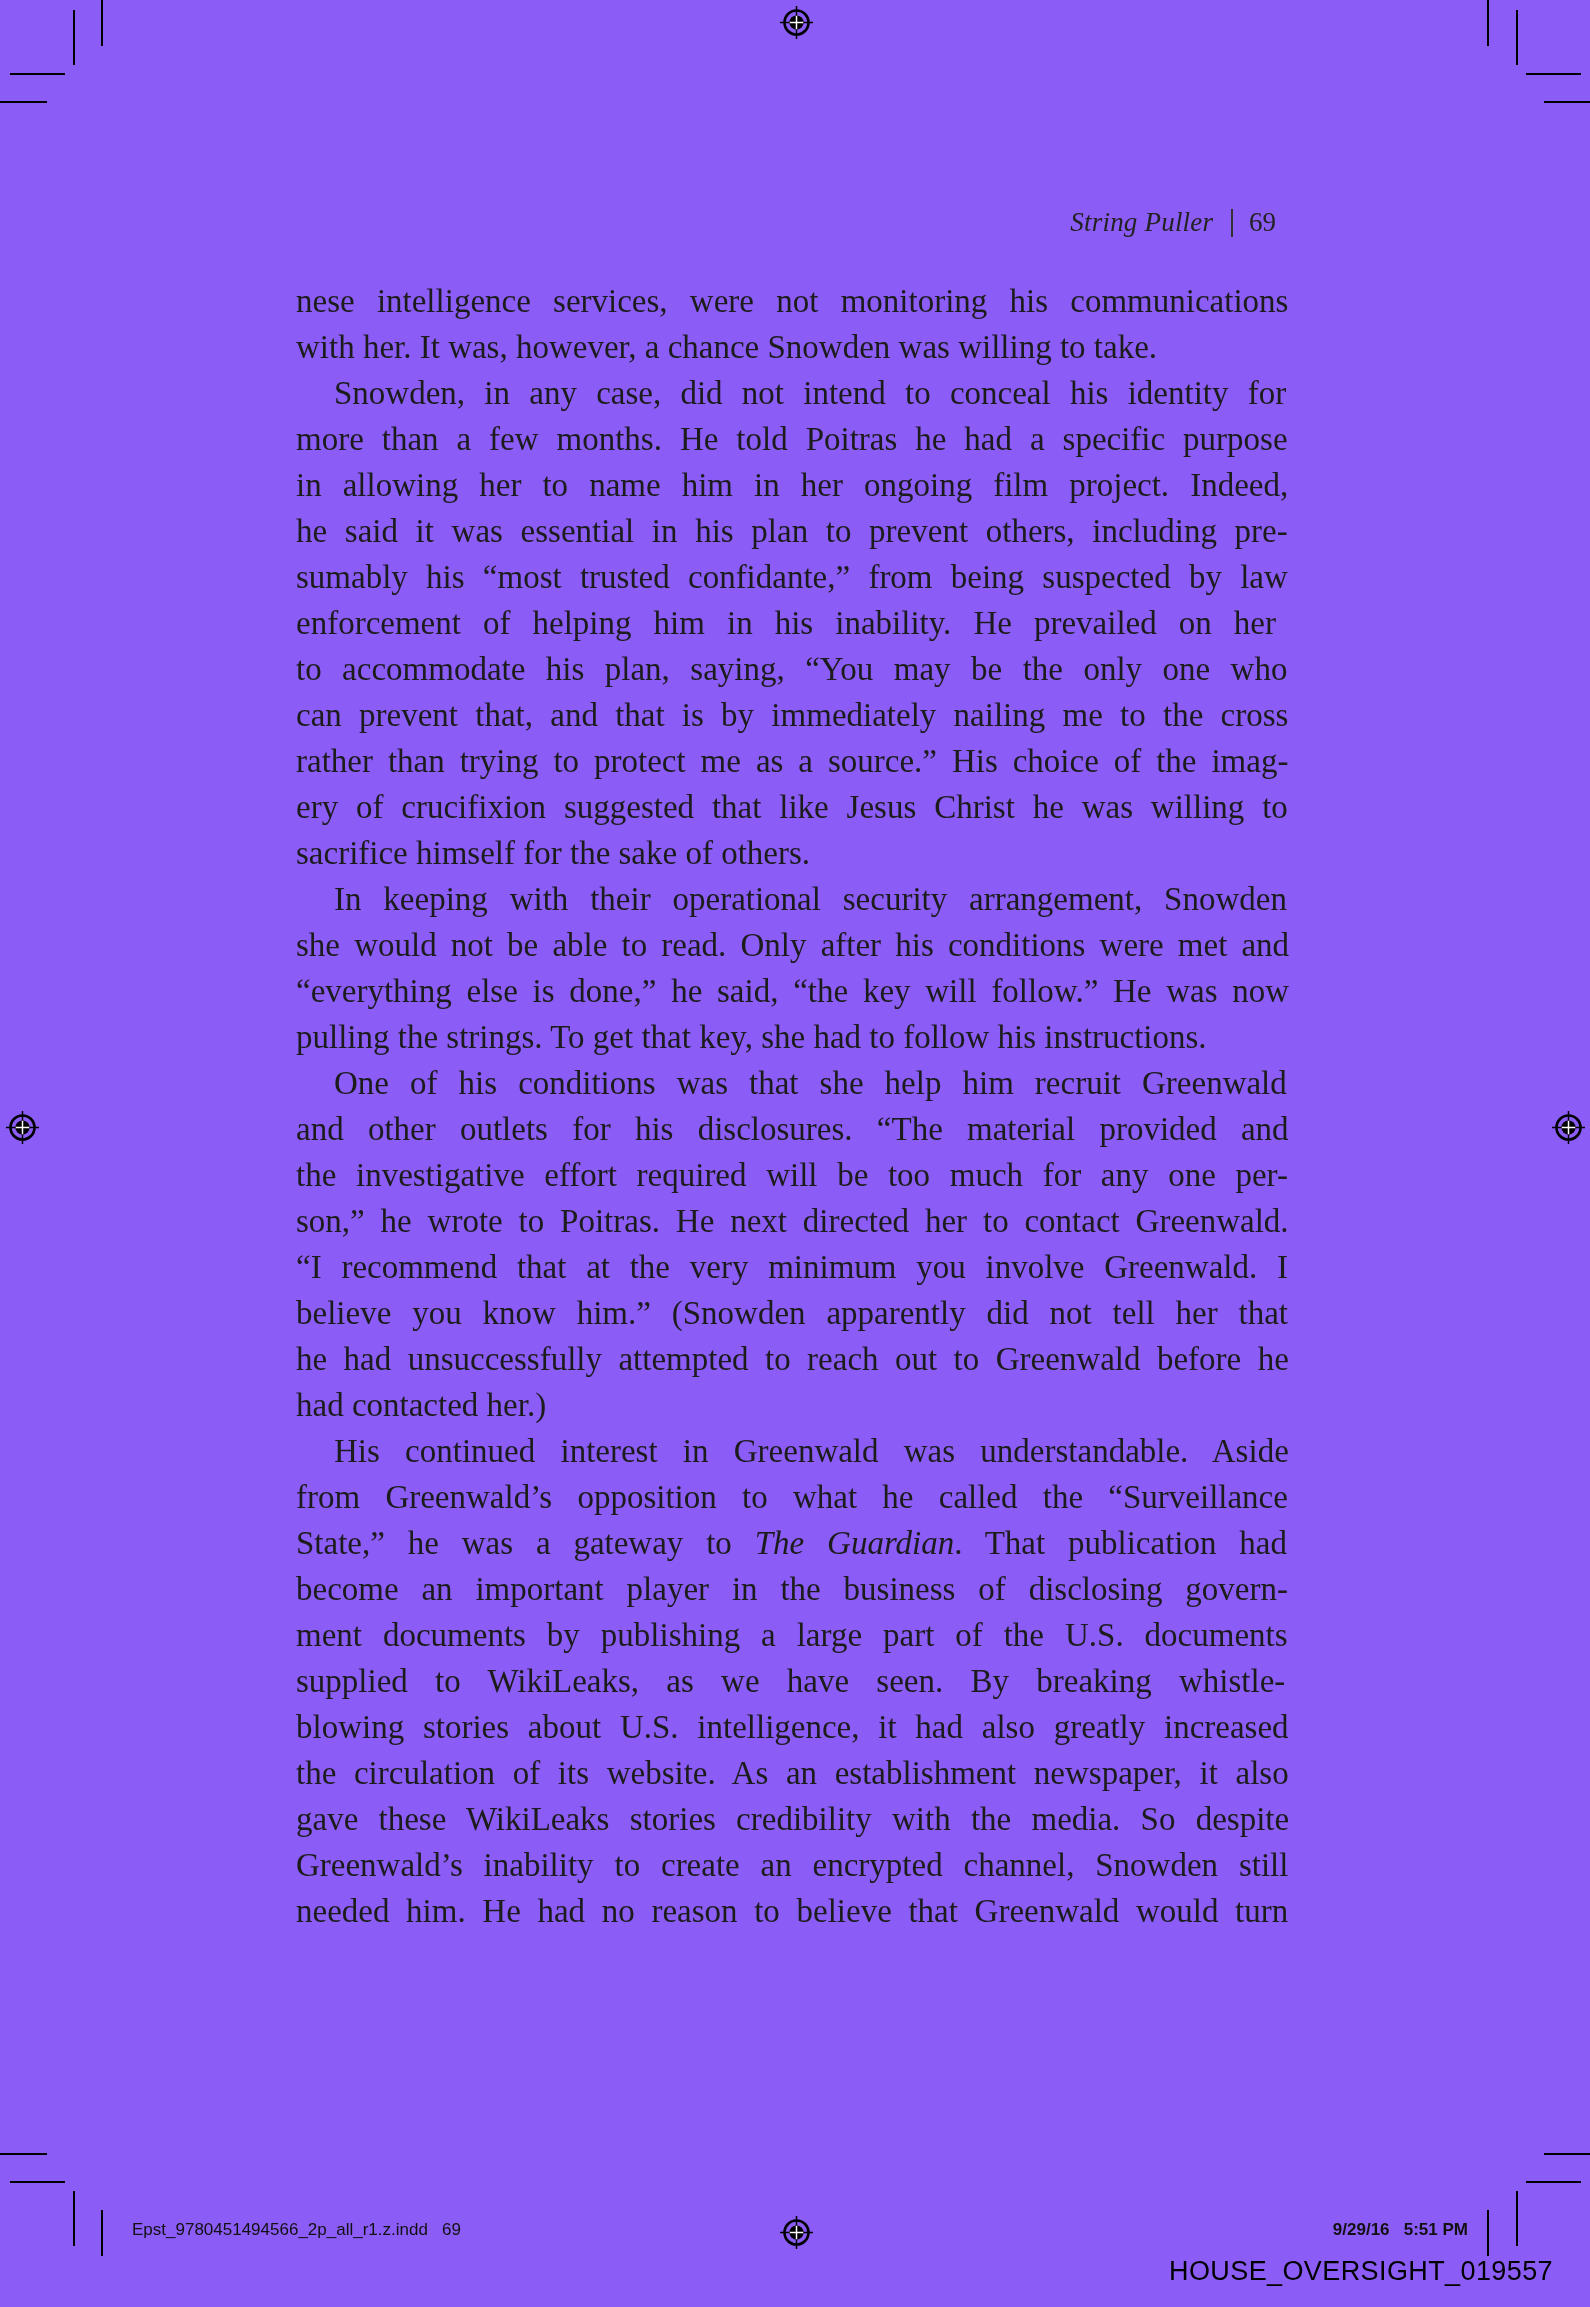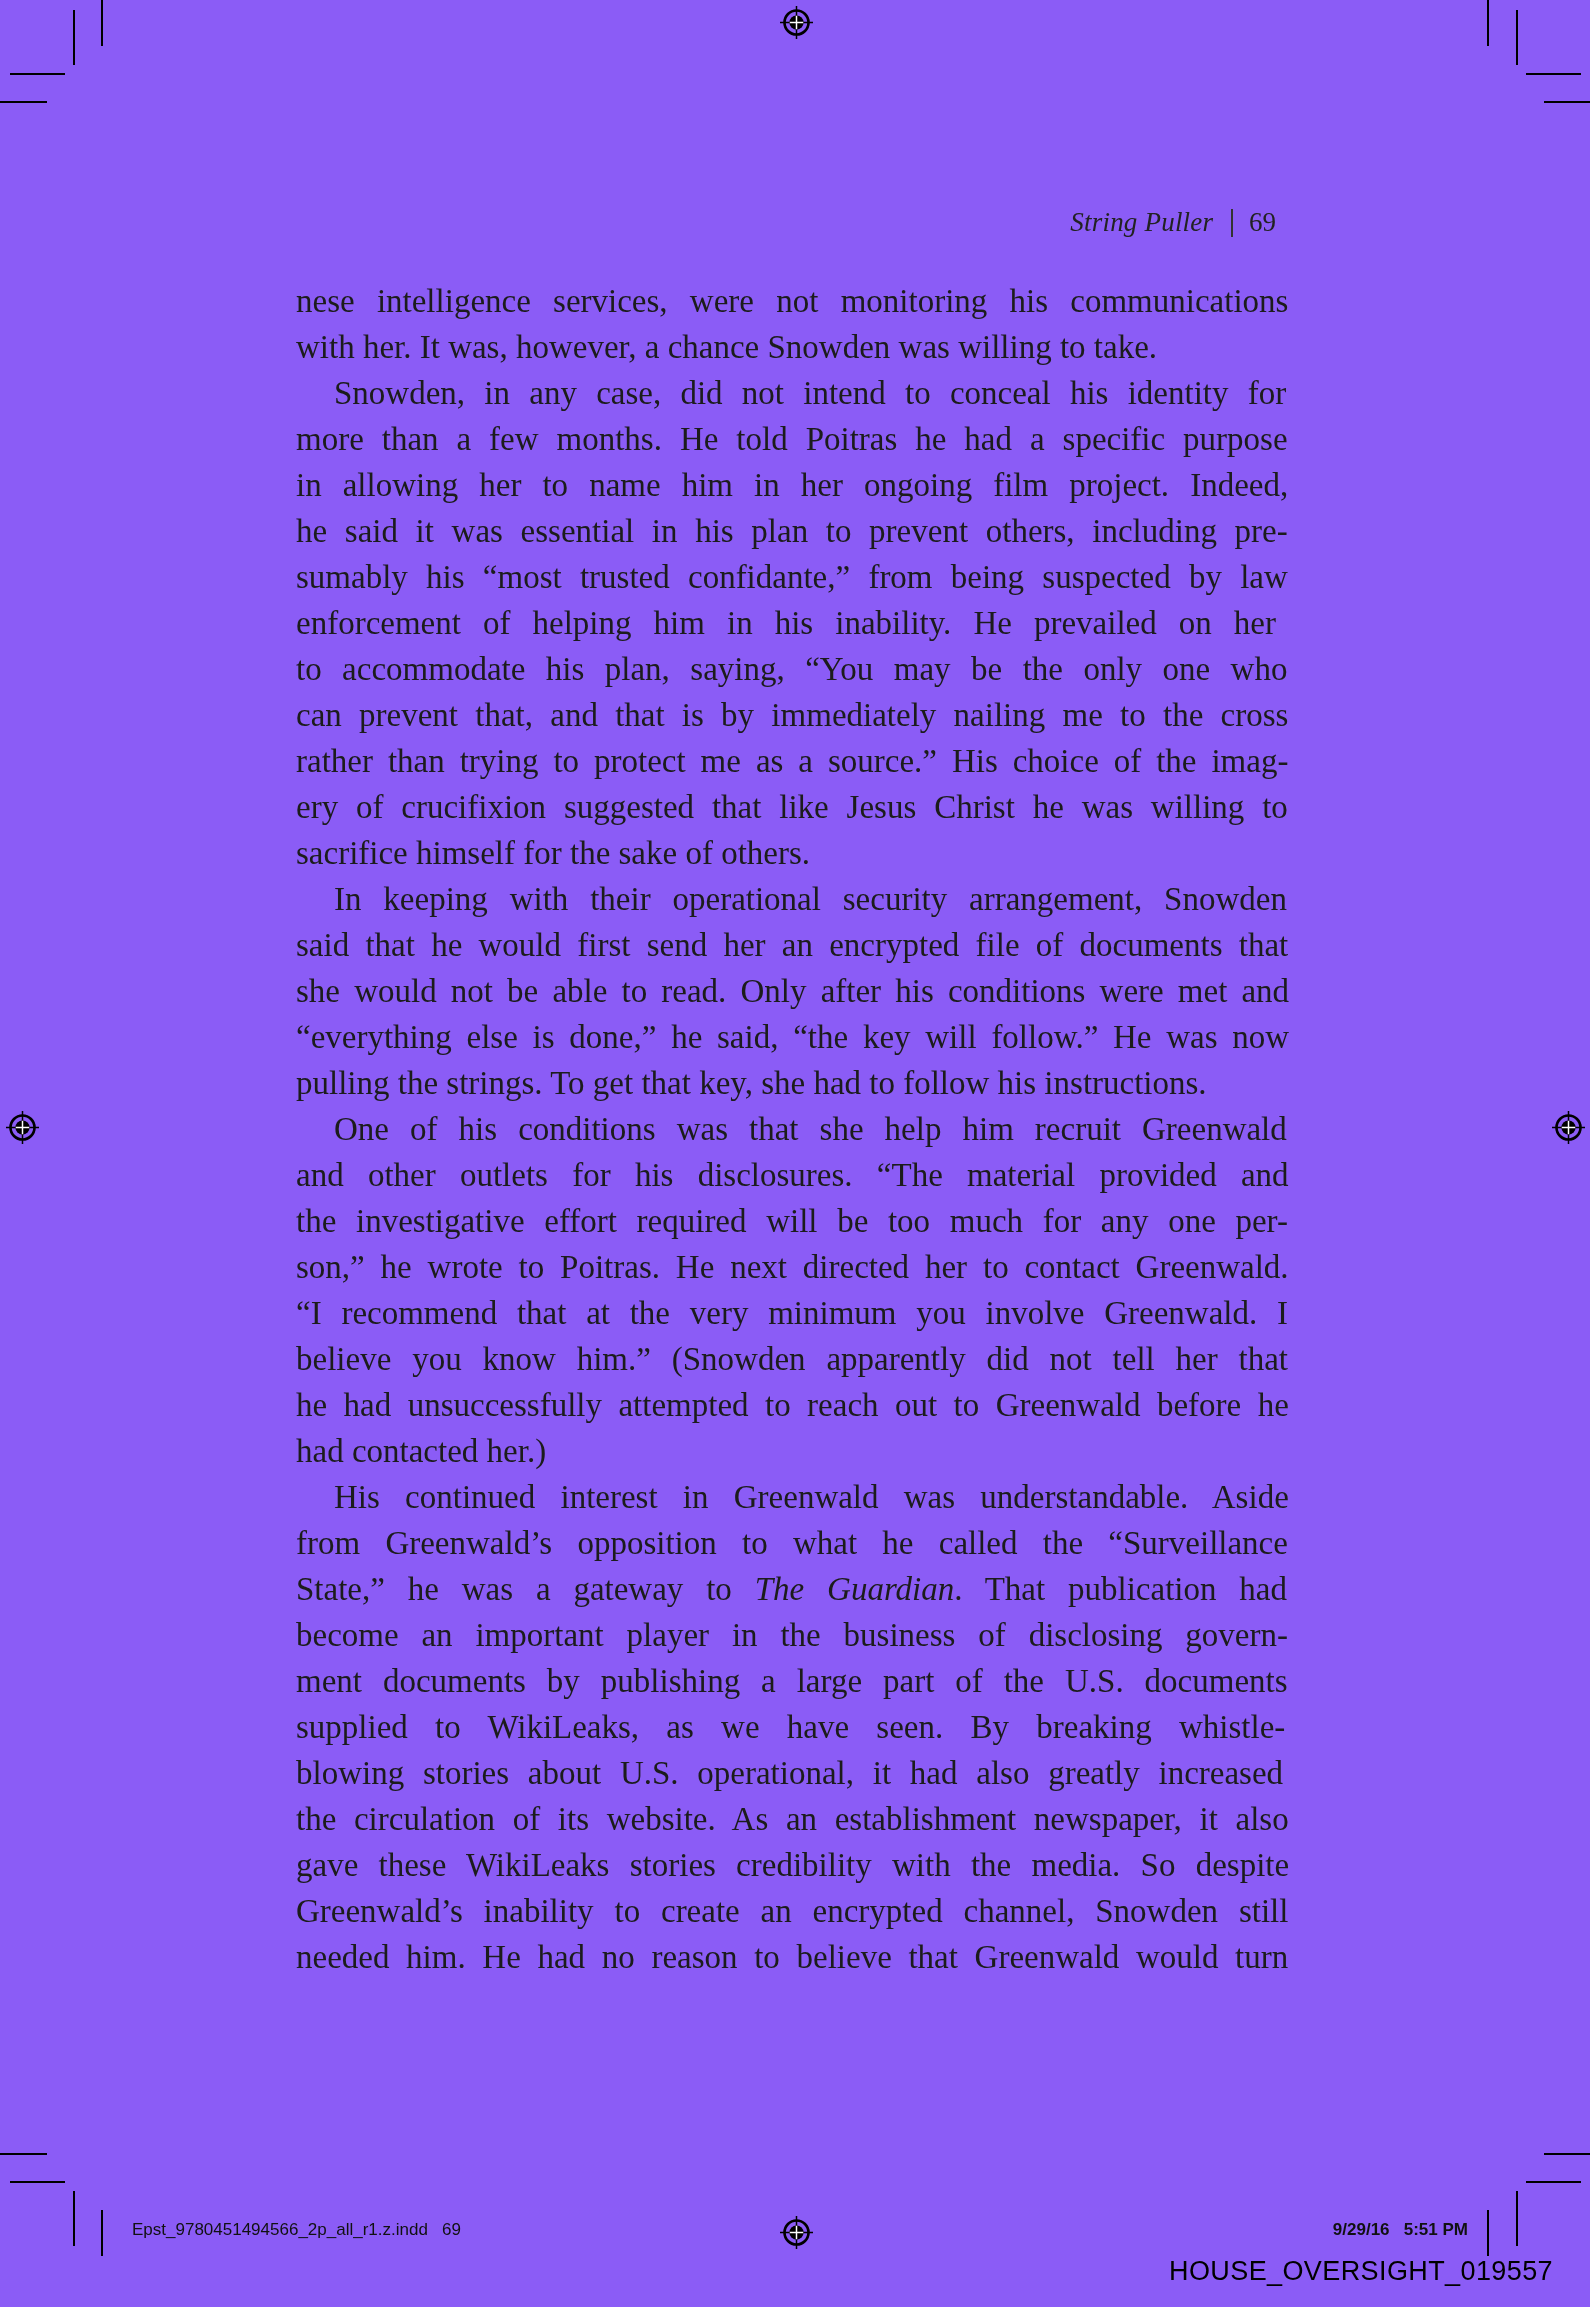--- a/index.html
+++ b/index.html
@@ -132,21 +132,20 @@
         <span class="line" style="display: block; white-space: nowrap; word-spacing: 10px;">sumably his “most trusted confidante,” from being suspected by law</span>
         <span class="line" style="display: block; white-space: nowrap; word-spacing: 12.8px;">enforcement of helping him in his inability. He prevailed on her</span>
         <span class="line" style="display: block; white-space: nowrap; word-spacing: 12.2px;">to accommodate his plan, saying, “You may be the only one who</span>
         <span class="line" style="display: block; white-space: nowrap; word-spacing: 9px;">can prevent that, and that is by immediately nailing me to the cross</span>
         <span class="line" style="display: block; white-space: nowrap; word-spacing: 6.7px;">rather than trying to protect me as a source.” His choice of the imag-</span>
         <span class="line" style="display: block; white-space: nowrap; word-spacing: 9.6px;">ery of crucifixion suggested that like Jesus Christ he was willing to</span>
         <span class="line last" style="display: block; white-space: nowrap;">sacrifice himself for the sake of others.</span>
       </p>
       <p>
         <span class="line" style="padding-left: 38px; display: block; white-space: nowrap; word-spacing: 13.6px;">In keeping with their operational security arrangement, Snowden</span>
-        <span class="line" style="display: block; white-space: nowrap; word-spacing: 8px;">said that he would first send her an encrypted file of documents that</span>
         <span class="line" style="display: block; white-space: nowrap; word-spacing: 5.9px;">she would not be able to read. Only after his conditions were met and</span>
         <span class="line" style="display: block; white-space: nowrap; word-spacing: 6.5px;">“everything else is done,” he said, “the key will follow.” He was now</span>
         <span class="line last" style="display: block; white-space: nowrap;">pulling the strings. To get that key, she had to follow his instructions.</span>
       </p>
       <p>
         <span class="line" style="padding-left: 38px; display: block; white-space: nowrap; word-spacing: 12.8px;">One of his conditions was that she help him recruit Greenwald</span>
         <span class="line" style="display: block; white-space: nowrap; word-spacing: 16px;">and other outlets for his disclosures. “The material provided and</span>
         <span class="line" style="display: block; white-space: nowrap; word-spacing: 11.4px;">the investigative effort required will be too much for any one per-</span>
         <span class="line" style="display: block; white-space: nowrap; word-spacing: 7.6px;">son,” he wrote to Poitras. He next directed her to contact Greenwald.</span>
         <span class="line" style="display: block; white-space: nowrap; word-spacing: 11.5px;">“I recommend that at the very minimum you involve Greenwald. I</span>
@@ -154,21 +153,21 @@
         <span class="line" style="display: block; white-space: nowrap; word-spacing: 8.2px;">he had unsuccessfully attempted to reach out to Greenwald before he</span>
         <span class="line last" style="display: block; white-space: nowrap;">had contacted her.)</span>
       </p>
       <p>
         <span class="line" style="padding-left: 38px; display: block; white-space: nowrap; word-spacing: 17px;">His continued interest in Greenwald was understandable. Aside</span>
         <span class="line" style="display: block; white-space: nowrap; word-spacing: 17px;">from Greenwald’s opposition to what he called the “Surveillance</span>
         <span class="line" style="display: block; white-space: nowrap; word-spacing: 14.6px;">State,” he was a gateway to <i>The Guardian</i>. That publication had</span>
         <span class="line" style="display: block; white-space: nowrap; word-spacing: 14.6px;">become an important player in the business of disclosing govern-</span>
         <span class="line" style="display: block; white-space: nowrap; word-spacing: 12.7px;">ment documents by publishing a large part of the U.S. documents</span>
         <span class="line" style="display: block; white-space: nowrap; word-spacing: 19px;">supplied to WikiLeaks, as we have seen. By breaking whistle-</span>
-        <span class="line" style="display: block; white-space: nowrap; word-spacing: 10.5px;">blowing stories about U.S. operational, it had also greatly increased</span>
+        <span class="line" style="display: block; white-space: nowrap; word-spacing: 10.5px;">blowing stories about U.S. intelligence, it had also greatly increased</span>
         <span class="line" style="display: block; white-space: nowrap; word-spacing: 9.4px;">the circulation of its website. As an establishment newspaper, it also</span>
         <span class="line" style="display: block; white-space: nowrap; word-spacing: 12px;">gave these WikiLeaks stories credibility with the media. So despite</span>
         <span class="line" style="display: block; white-space: nowrap; word-spacing: 12.6px;">Greenwald’s inability to create an encrypted channel, Snowden still</span>
         <span class="line" style="display: block; white-space: nowrap; word-spacing: 8.4px;">needed him. He had no reason to believe that Greenwald would turn</span>
       </p>
     </div>
 
   <div class="slug" style="left:132px;">
     <span>Epst_9780451494566_2p_all_r1.z.indd</span>&nbsp;&nbsp;&nbsp;<span>69</span>
   </div>

